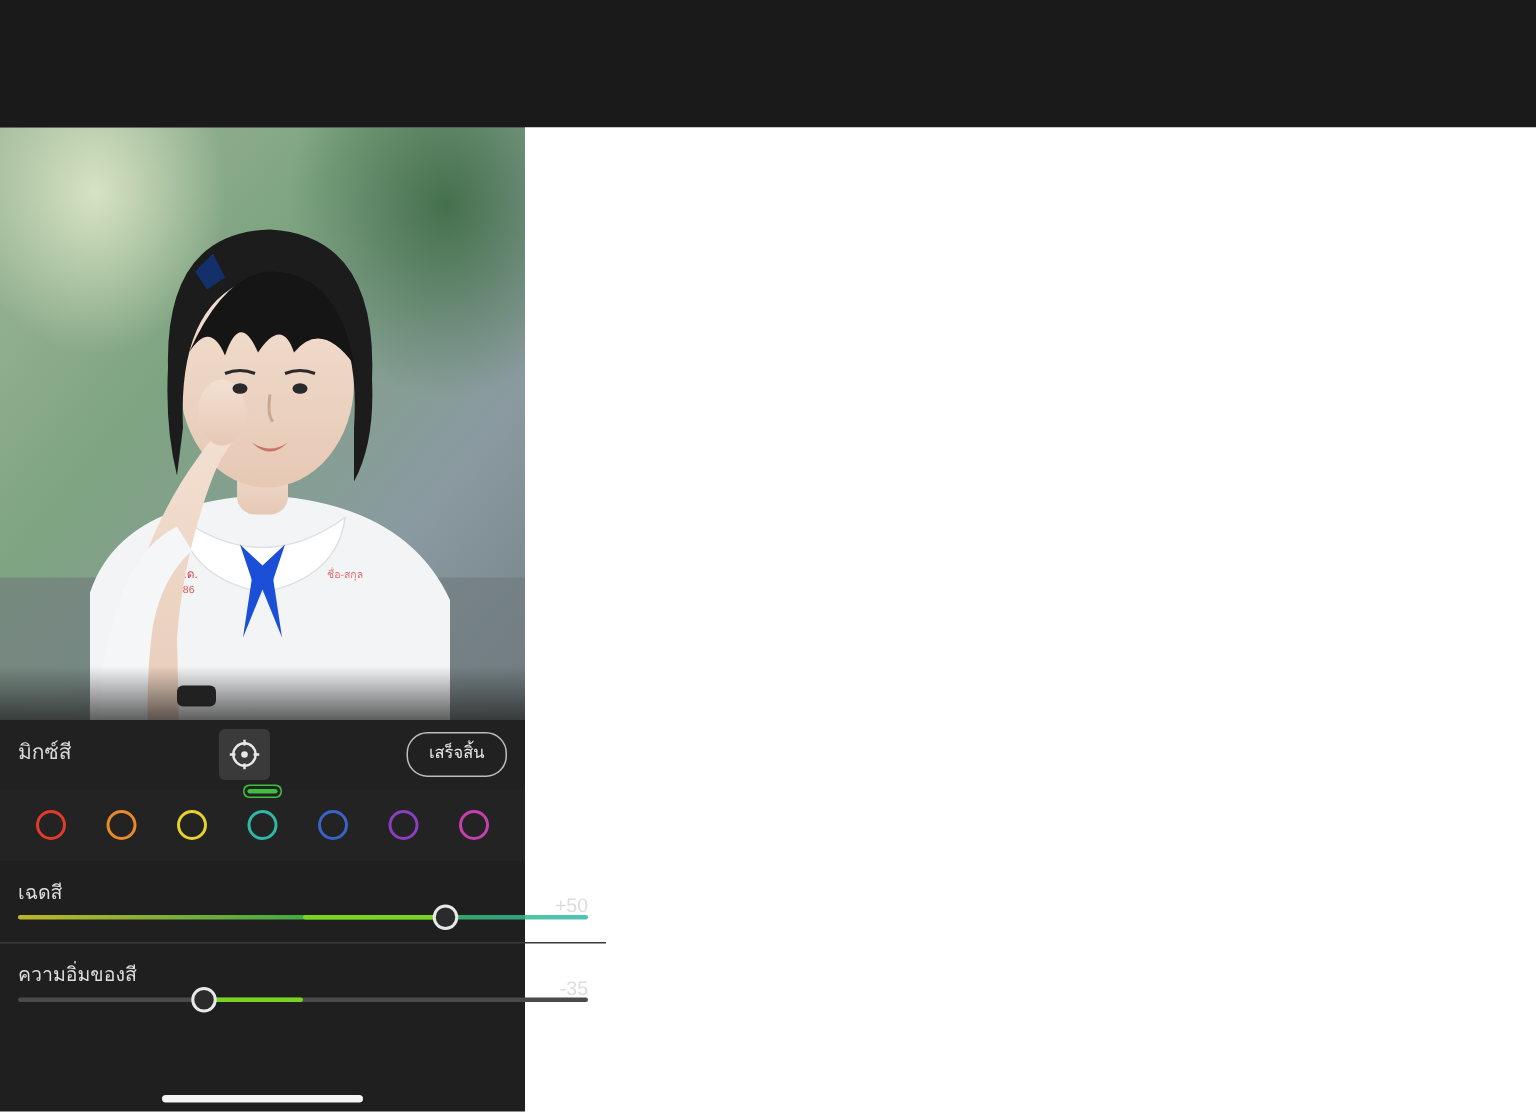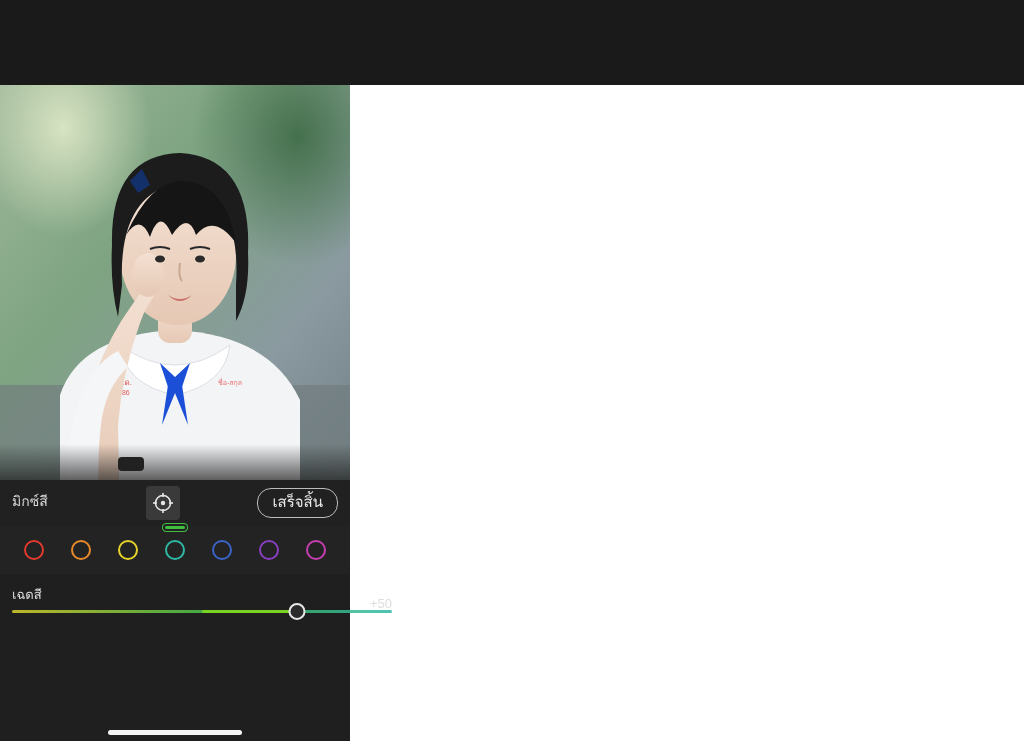--- a/index.html
+++ b/index.html
@@ -7,21 +7,21 @@
   .panel{position:absolute;left:0;top:85px;width:350px;height:656px;background:#1f1f1f;}
   .right-blank{position:absolute;left:350px;top:85px;width:674px;height:656px;background:#fff;}
   
   .preview{position:absolute;left:0;top:0;width:350px;height:395px;overflow:hidden;}
   .preview svg{display:block;}
   
   .mix-bar{position:absolute;left:0;top:395px;width:350px;height:46px;background:rgba(34,34,34,.92);}
   .mix-bar .overlay-fade{position:absolute;left:0;top:-36px;width:350px;height:36px;background:linear-gradient(to bottom,rgba(31,31,31,0),rgba(31,31,31,.7));}
   .mix-label{position:absolute;left:12px;top:10px;color:#d8d8d8;font-size:14px;}
   .target-btn{position:absolute;left:146px;top:6px;width:34px;height:34px;background:#3a3a3a;border-radius:4px;display:flex;align-items:center;justify-content:center;}
-  .done-btn{position:absolute;right:12px;top:8px;height:28px;padding:0 14px;border:1.5px solid #bdbdbd;border-radius:14px;color:#e8e8e8;font-size:15px;line-height:26px;text-align:center;}
+  .done-btn{position:absolute;right:12px;top:8px;height:28px;padding:0 14px;border:1.5px solid #bdbdbd;border-radius:14px;color:#e8e8e8;font-size:11px;line-height:26px;text-align:center;}
   
   .swatch-row{position:absolute;left:0;top:441px;width:350px;height:48px;background:#232323;display:flex;align-items:center;justify-content:space-around;padding:0 10px;box-sizing:border-box;}
   .swatch{width:20px;height:20px;border-radius:50%;box-sizing:border-box;}
   .swatch.ring{border:2.5px solid currentColor;background:transparent;}
   .swatch.fill{background:currentColor;border:none;}
   .swatch.active{box-shadow:0 0 0 2px #232323,0 0 0 3px currentColor;}
   
   .sliders{position:absolute;left:0;top:489px;width:404px;}
   .slider{height:54px;position:relative;border-top:1px solid #3a3a3a;padding:0 12px;box-sizing:border-box;}
   .slider:first-child{border-top:none;}
@@ -146,18 +146,27 @@
     <div class="slider">
       <span class="s-label">เฉดสี</span>
       <span class="s-value">+50</span>
       <div class="track">
         <div class="track-base" style="background:linear-gradient(to right,#d9d02a 0%,#4ac24a 50%,#2fb8a6 100%);opacity:.85"></div>
         <div class="fill" id="hue-fill" style="left: 50%; width: 25%;"></div>
         <div class="knob" id="hue-knob" style="left: 75%;"></div>
       </div>
     </div>
 
+    <div class="slider">
+      <span class="s-label">ความอิ่มของสี</span>
+      <span class="s-value">-35</span>
+      <div class="track">
+        <div class="track-base" style="background:#4a4a4a"></div>
+        <div class="fill neg" id="sat-fill" style="left: 32.5%; width: 17.5%;"></div>
+        <div class="knob" id="sat-knob" style="left: 32.5%;"></div>
+      </div>
+    </div>
 
 
   </div>
 
   <div class="home-ind"></div>
 </div>
 
 </body></html>

